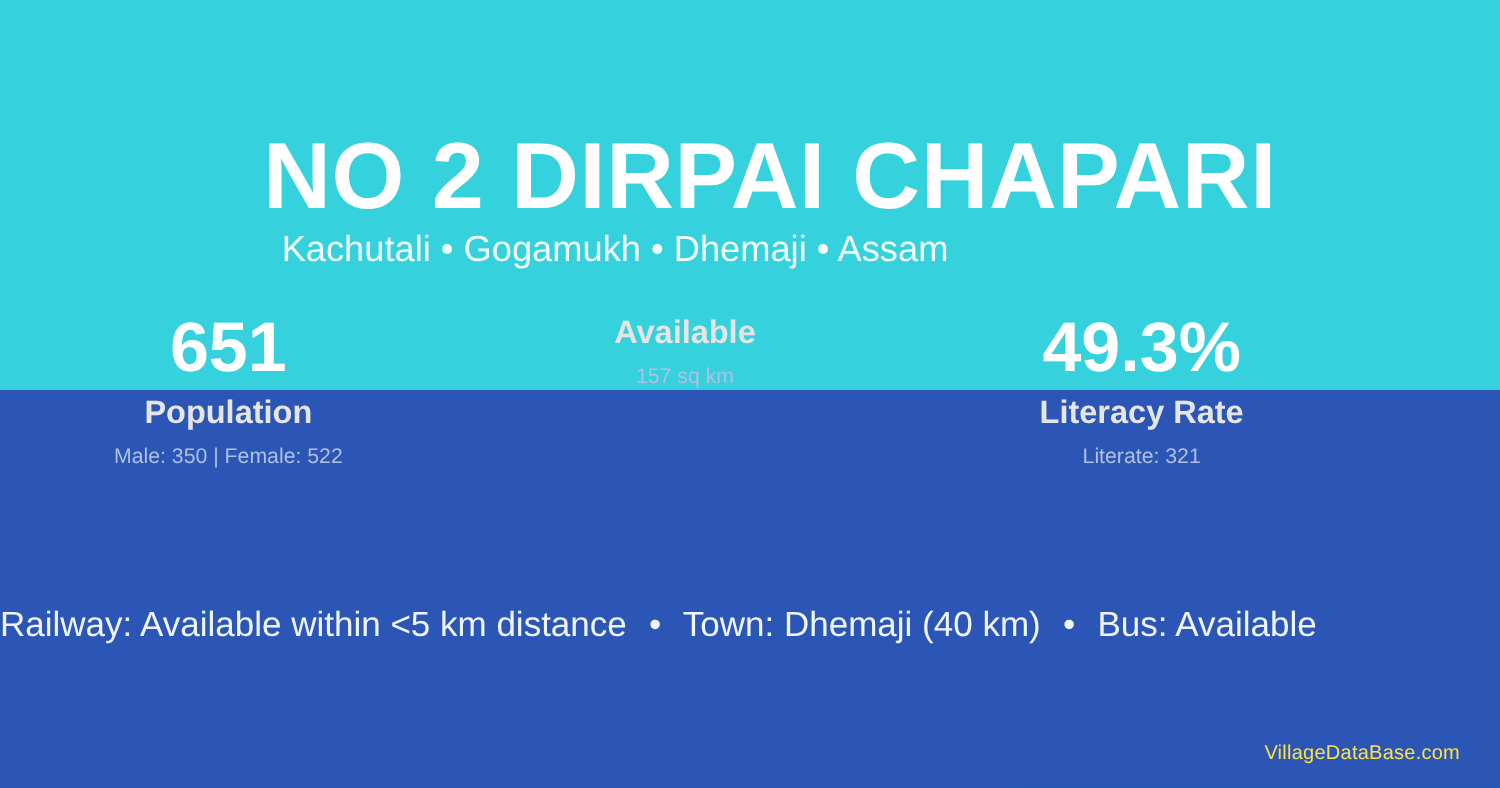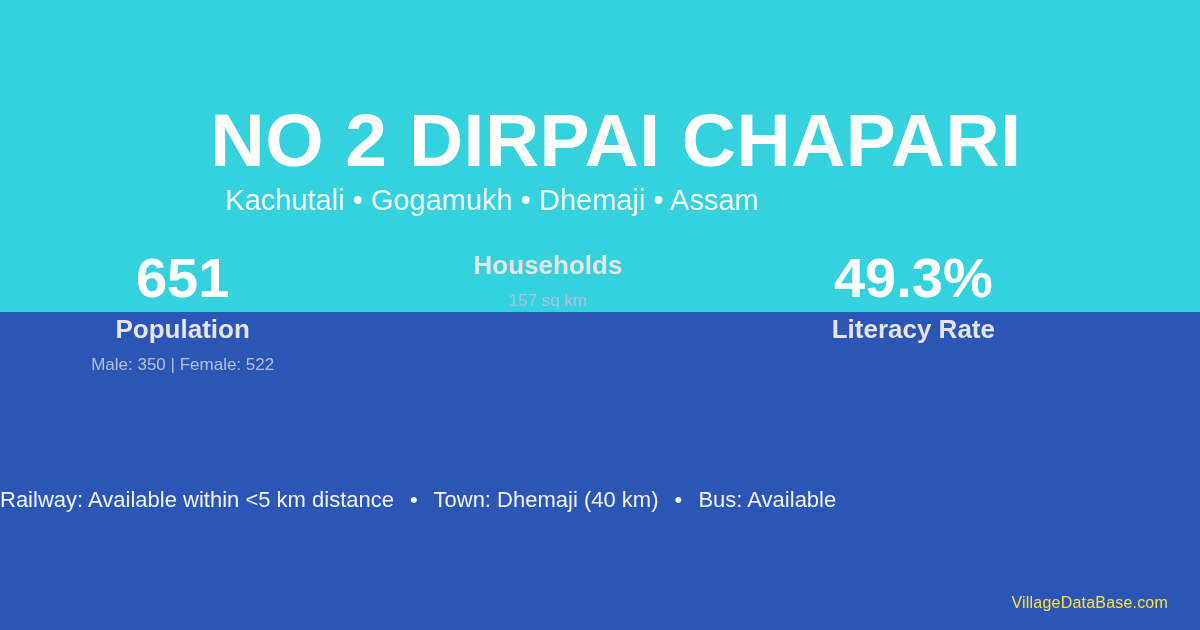--- a/index.html
+++ b/index.html
@@ -114,21 +114,21 @@
     color: #afc0e2;
     white-space: nowrap;
   }
 
   
   .amenities {
     position: absolute;
     left: 0;
     top: 485px;
     width: 992px;
-    font-size: 22px;
+    font-size: 28px;
     line-height: 30px;
     color: #f0f4fe;
     white-space: nowrap;
   }
   .amenities .sep {
     display: inline-block;
     padding: 0 10px;
     color: #f0f4fe;
   }
 
@@ -160,27 +160,28 @@
 
   <div class="stats">
 
     <div class="stat">
       <div class="stat-value">651</div>
       <div class="stat-label">Population</div>
       <div class="stat-sub">Male: 350 | Female: 522</div>
     </div>
 
     <div class="stat">
-      <div class="stat-label">Households</div>
+      <div class="stat-label">Available</div>
       <div class="stat-sub">157 sq km</div>
     </div>
 
     <div class="stat">
       <div class="stat-value">49.3%</div>
       <div class="stat-label">Literacy Rate</div>
+      <div class="stat-sub">Literate: 321</div>
     </div>
 
   </div>
 
   <div class="amenities">
     <span>Railway: Available within &lt;5 km distance</span>
     <span class="sep">•</span>
     <span>Town: Dhemaji (40 km)</span>
     <span class="sep">•</span>
     <span>Bus: Available</span>

